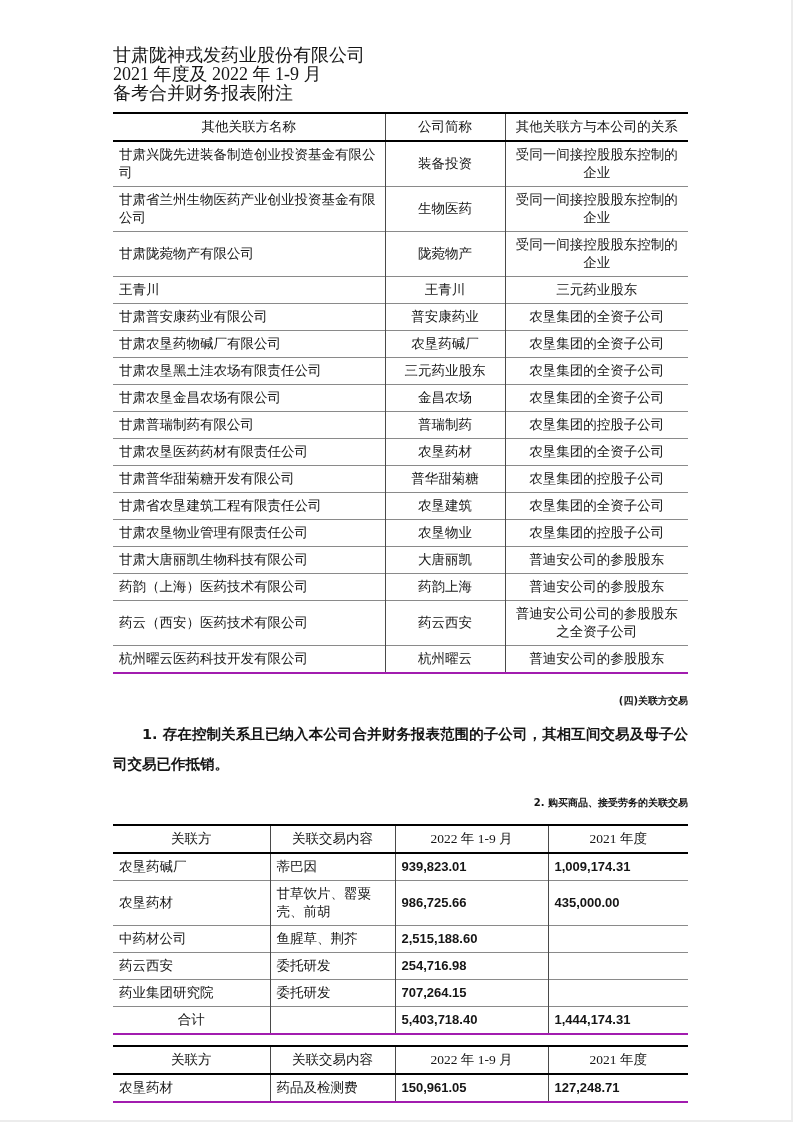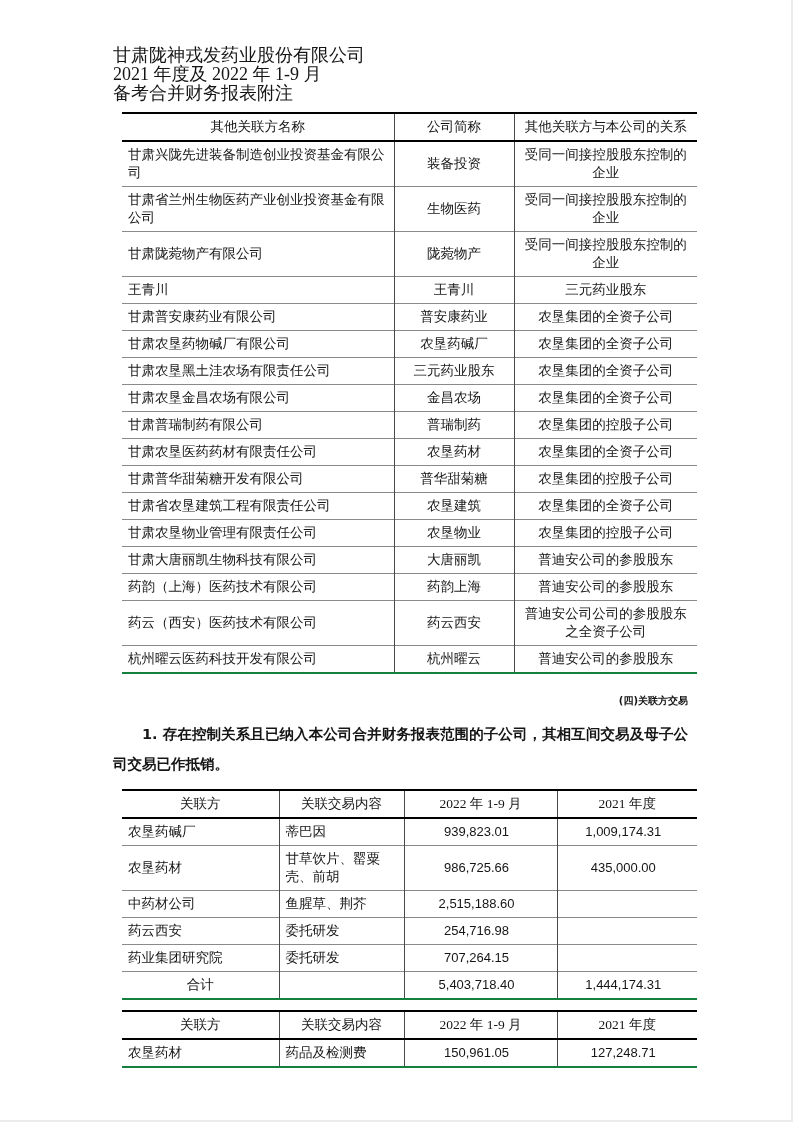--- a/index.html
+++ b/index.html
@@ -10,35 +10,34 @@
     font-family:"Liberation Serif","DejaVu Serif",serif;
     box-shadow: inset -2px -2px 0 #ececec;
   }
   .content { padding:46px 105px 0 113px; }
 
   .doc-header { font-size:18px; line-height:19px; }
   .doc-header div { white-space:nowrap; }
 
   table.doc-table {
     border-collapse:collapse; width:100%; table-layout:fixed;
-    border-top:2px solid #000; border-bottom:2px solid #15803d;
+    border-top:2px solid #000; border-bottom:2px solid #a21caf;
     font-size:13.5px;
-    margin-left:9px;
   }
   .doc-table th, .doc-table td {
     padding:4px 6px; line-height:18px; vertical-align:middle;
     overflow-wrap:break-word; word-break:break-all;
   }
   .doc-table thead tr { border-bottom:2px solid #000; }
   .doc-table th { font-weight:normal; text-align:center; }
   .doc-table tbody tr + tr { border-top:1px solid #8a8a8a; }
   .doc-table th + th, .doc-table td + td { border-left:1px solid #4a4a4a; }
   .al-left { text-align:left; }
   .al-center { text-align:center; }
-  .al-right { text-align:center; padding-right:14px !important; }
+  .al-right { text-align:left; padding-right:14px !important;font-weight:bold; }
   .num { font-family:"Liberation Sans","DejaVu Sans",sans-serif; font-size:13px; }
 
   .tbl-related { margin-top:9px; }
   .tbl-purchase { margin-top:10px; }
   .tbl-sales { margin-top:10px; }
 
   .sec-heading {
     font-family:"DejaVu Sans","Liberation Sans",sans-serif;
     font-weight:700; font-size:10px; text-indent:2em;
     margin:16px 0 0 0; line-height:22px;text-align:right;
@@ -161,20 +160,21 @@
             <td class="al-center">杭州曜云</td>
             <td class="al-center">普迪安公司的参股股东</td>
           </tr>
         </tbody>
     </table>
 
     <div class="sec-heading">(四)关联方交易</div>
 
     <p class="sec-para">1. 存在控制关系且已纳入本公司合并财务报表范围的子公司，其相互间交易及母子公司交易已作抵销。</p>
 
+    <div class="sec-heading sec-sub">2. 购买商品、接受劳务的关联交易</div>
 
     <table class="doc-table tbl-purchase">
       <colgroup>
         <col style="width:157px">
           <col style="width:125px">
           <col style="width:153px">
           <col style="width:140px">
       </colgroup>
       <thead>
           <tr>

